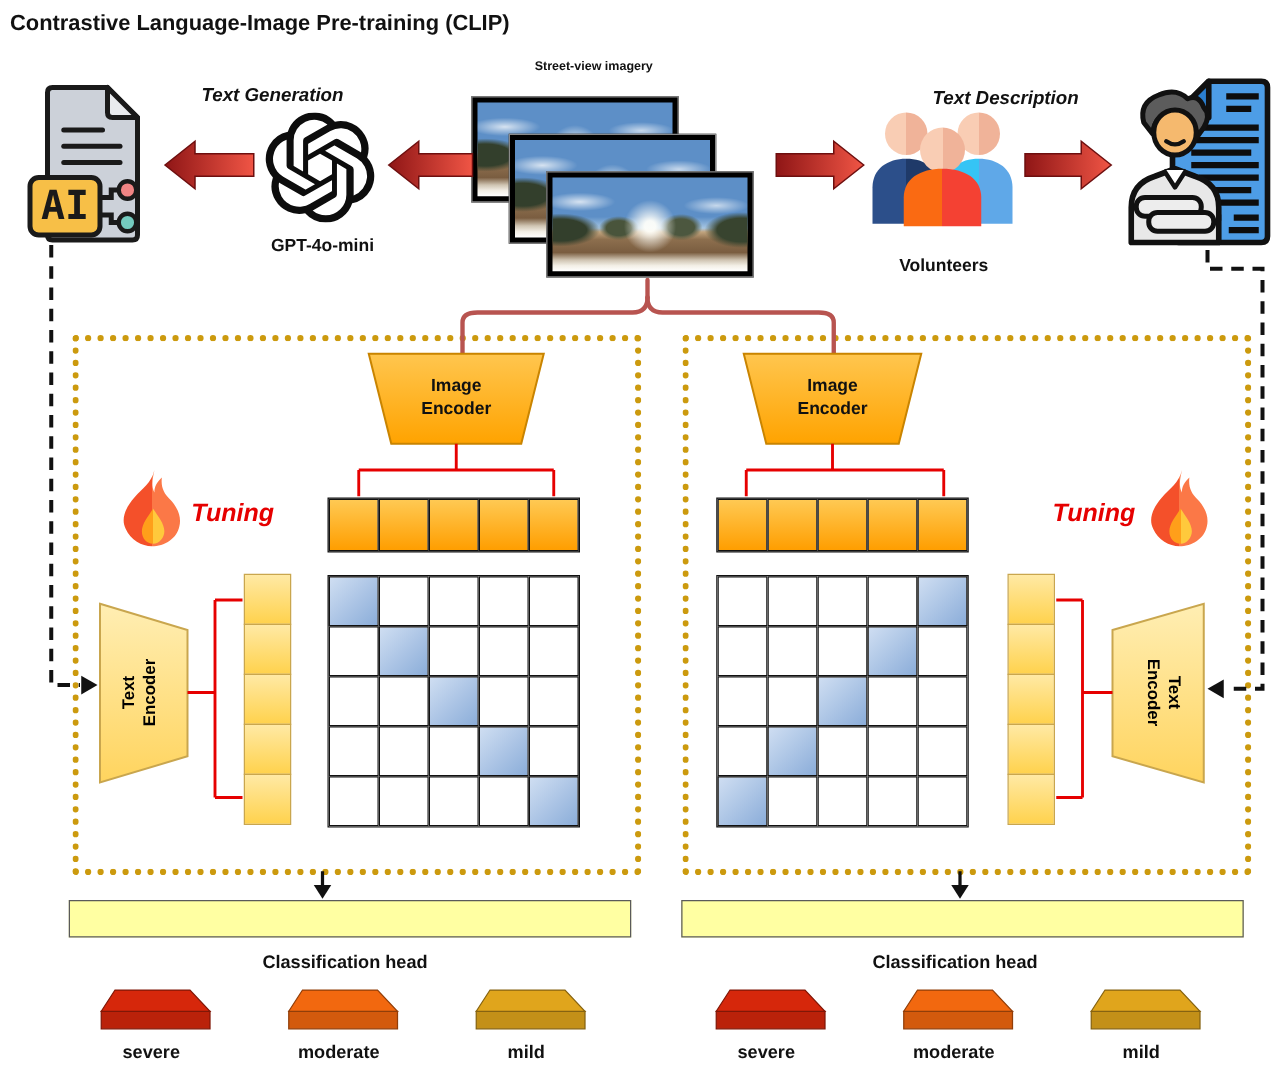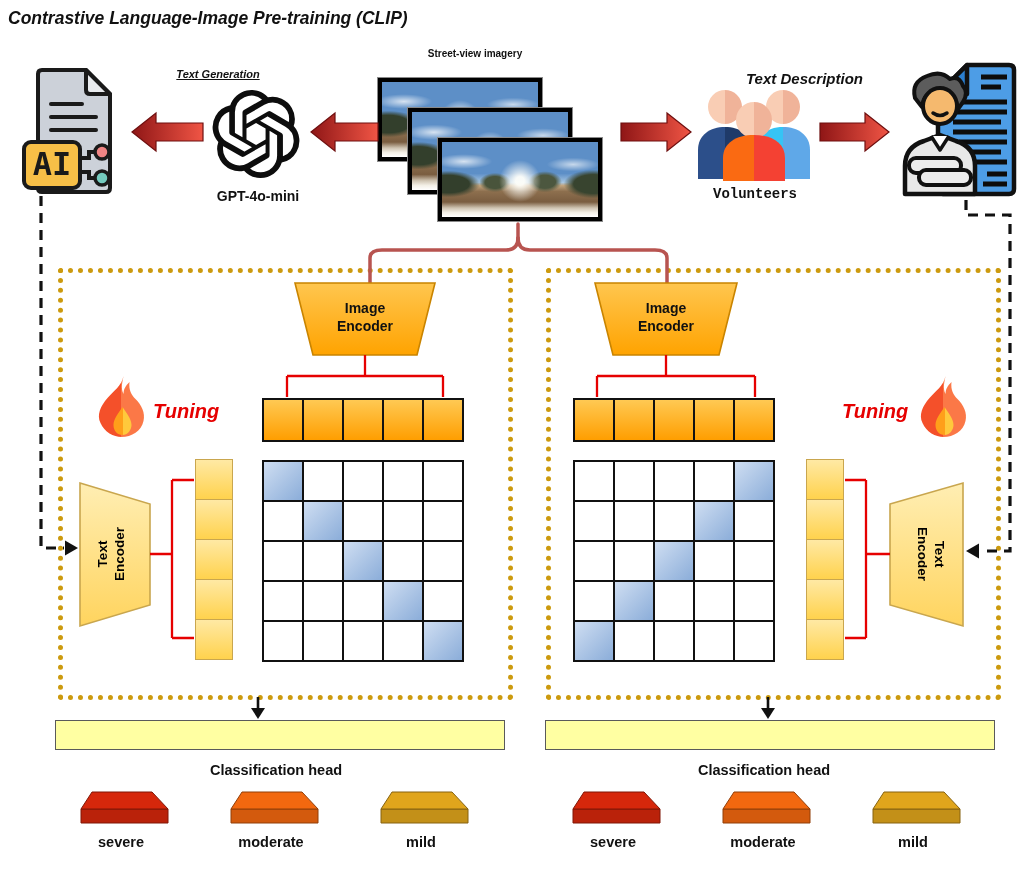--- a/index.html
+++ b/index.html
@@ -35,27 +35,27 @@
   .sev-item{display:flex;flex-direction:column;align-items:center;width:102px;}
   .sev-label{font-weight:bold;font-size:14.5px;margin-top:8px;}
   .enc-label{position:absolute;text-align:center;font-weight:bold;font-size:14px;line-height:1.25;z-index:4;}
   .tuning{position:absolute;font-weight:bold;font-style:italic;font-size:20px;color:var(--tuning-red,#e60000);z-index:4;}
 </style>
 </head>
 <body>
 
 <div class="canvas">
 
-  <div class="lbl" style="left:8px;top:7px;font-size:17.5px;text-align:left;z-index:4;font-style:italic;">Contrastive Language-Image Pre-training (CLIP)</div>
-
-  <div class="lbl it" style="left:138px;top:67px;width:160px;font-size:11px;z-index:4;text-decoration:underline;">Text Generation</div>
+  <div class="lbl" style="left:8px;top:7px;font-size:17.5px;text-align:left;z-index:4;">Contrastive Language-Image Pre-training (CLIP)</div>
+
+  <div class="lbl it" style="left:138px;top:67px;width:160px;font-size:15px;z-index:4;">Text Generation</div>
   <div class="lbl" style="left:197px;top:188px;width:122px;font-size:14px;z-index:4;">GPT-4o-mini</div>
   <div class="lbl" style="left:392px;top:48px;width:166px;font-size:10px;z-index:4;">Street-view imagery</div>
   <div class="lbl it" style="left:722px;top:69px;width:165px;font-size:15px;z-index:4;">Text Description</div>
-  <div class="lbl" style="left:695px;top:186px;width:120px;font-size:14px;z-index:4;font-family:Liberation Mono, monospace;">Volunteers</div>
+  <div class="lbl" style="left:695px;top:204px;width:120px;font-size:14px;z-index:4;">Volunteers</div>
 
   <div class="frame" style="left:377px;top:77px;width:166px;height:85px;">
       <div class="pano"></div>
     </div>
   <div class="frame" style="left:407px;top:107px;width:166px;height:88px;">
       <div class="pano"></div>
     </div>
   <div class="frame" style="left:437px;top:137px;width:166px;height:85px;">
       <div class="pano"></div>
     </div>

